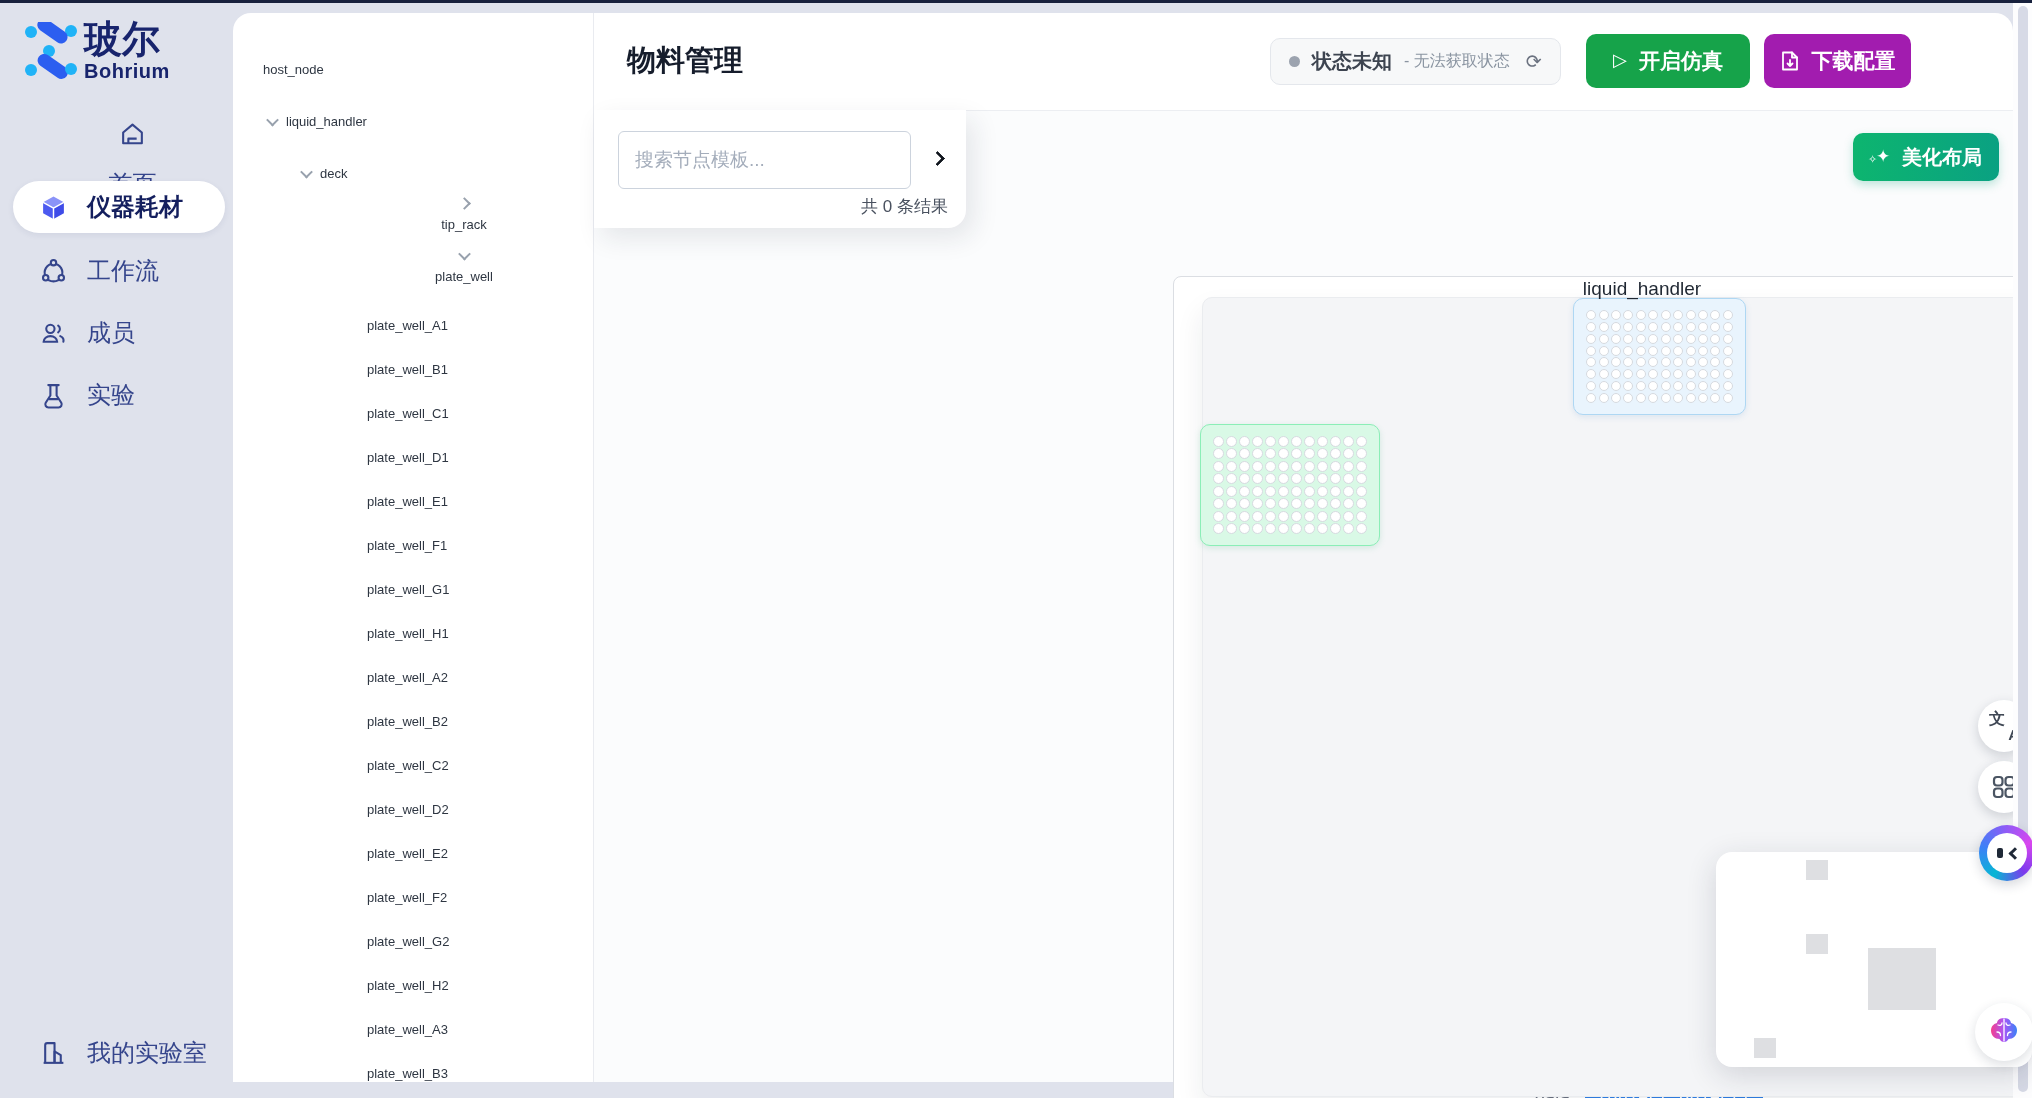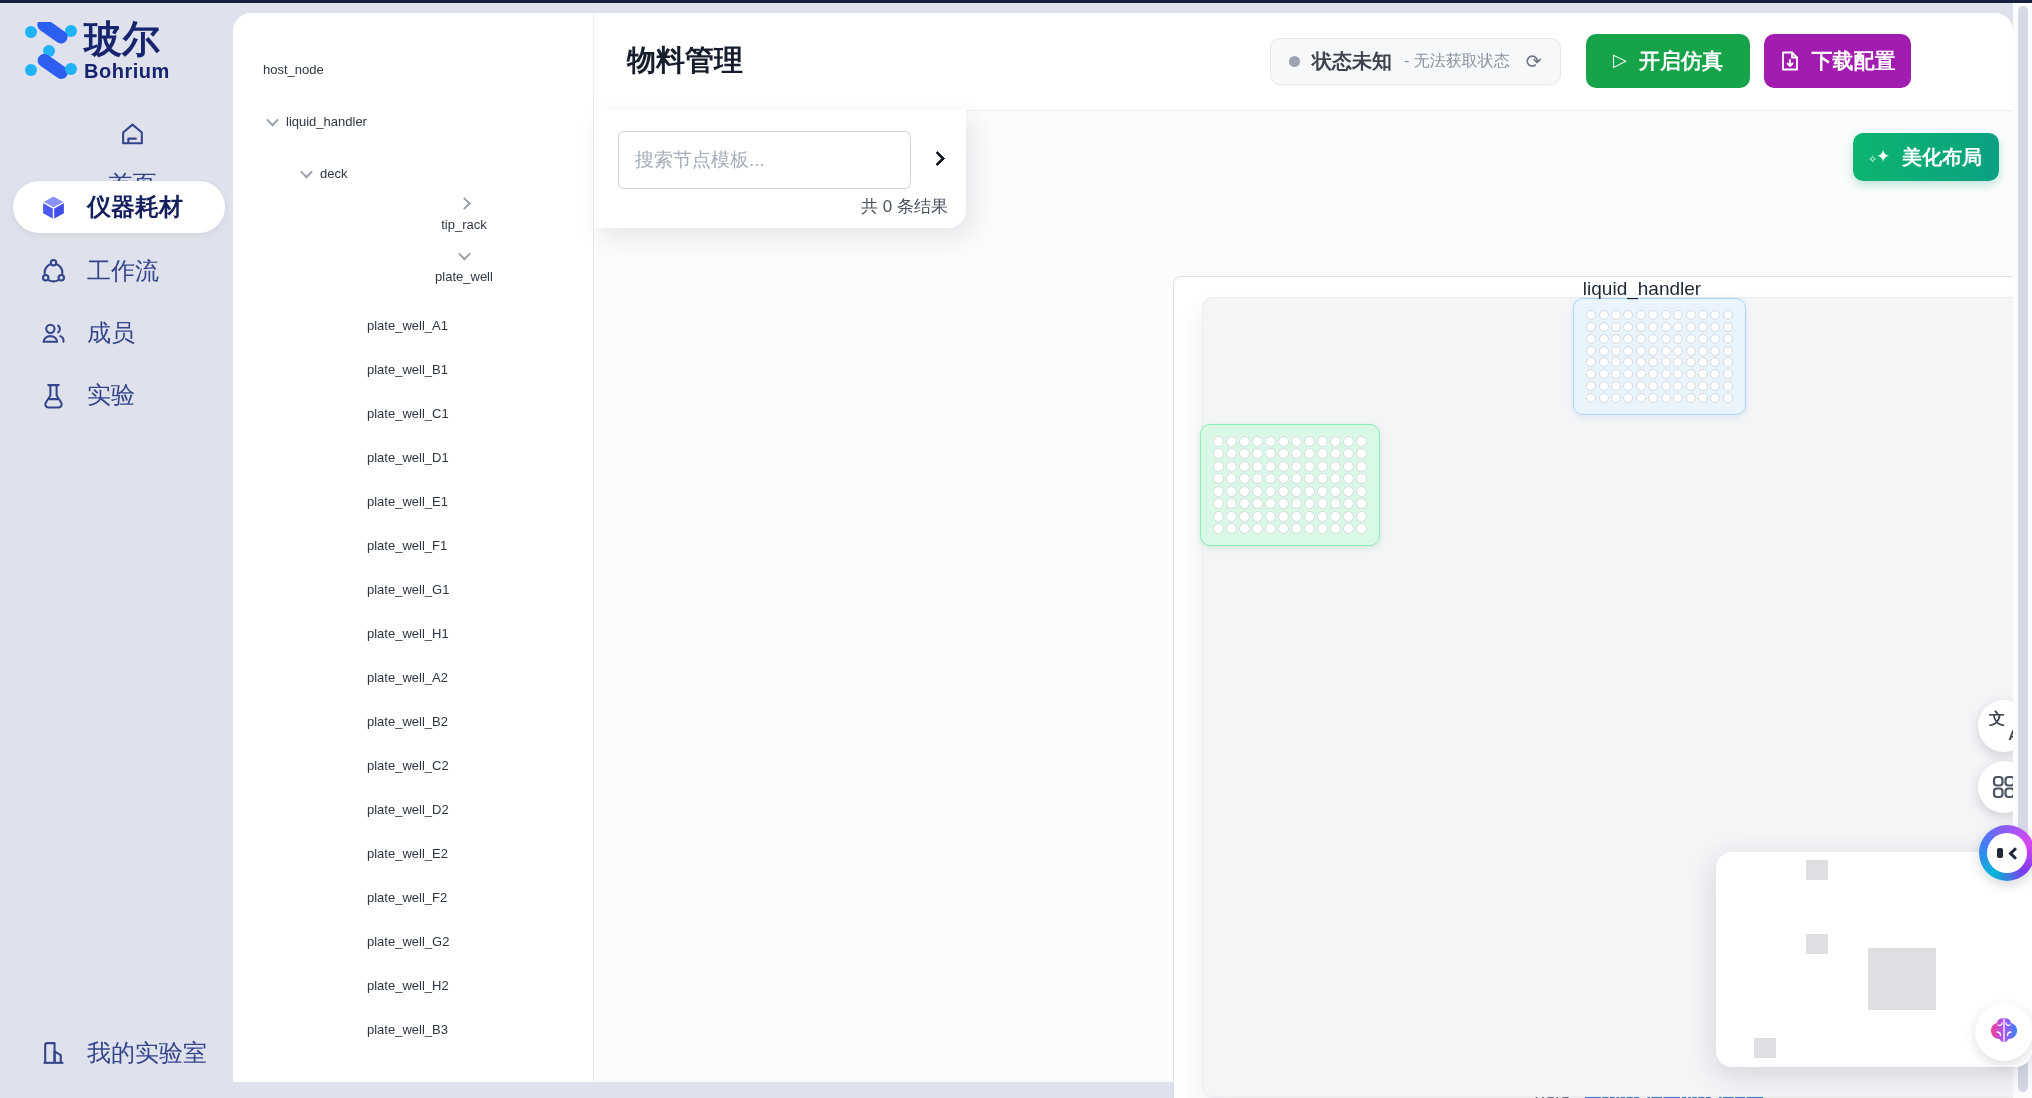--- a/index.html
+++ b/index.html
@@ -246,20 +246,23 @@
           <span class="tlabel">plate_well_E2</span>
         </div>
         <div class="tree-row lvl4">
           <span class="tlabel">plate_well_F2</span>
         </div>
         <div class="tree-row lvl4">
           <span class="tlabel">plate_well_G2</span>
         </div>
         <div class="tree-row lvl4">
           <span class="tlabel">plate_well_H2</span>
+        </div>
+        <div class="tree-row lvl4">
+          <span class="tlabel">plate_well_A3</span>
         </div>
         <div class="tree-row lvl4">
           <span class="tlabel">plate_well_B3</span>
         </div>
       </div>
 
     <div id="main-header">
       <div id="page-title">物料管理</div>
 
       <div id="status-pill">

